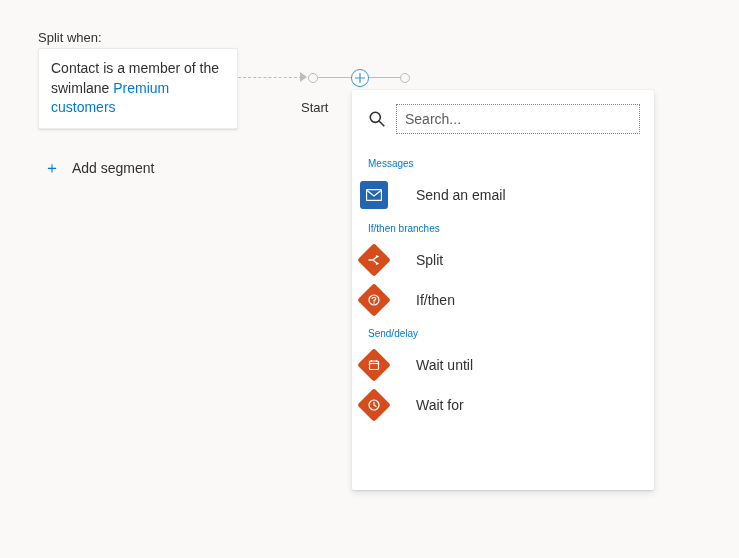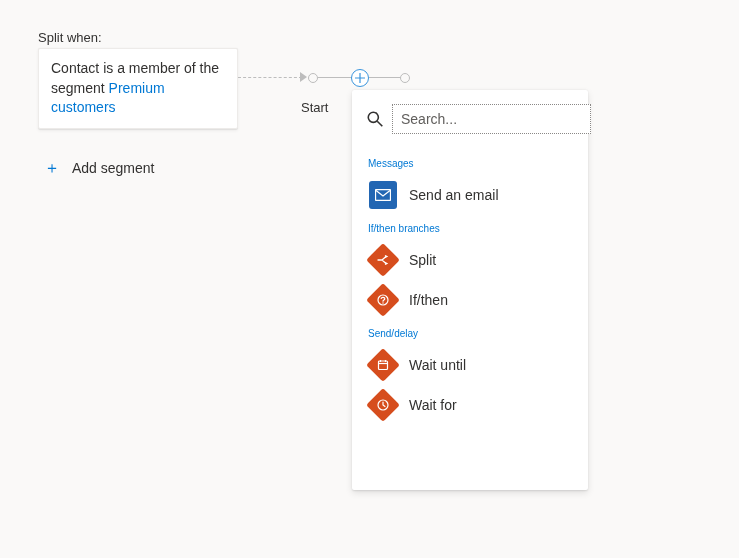--- a/index.html
+++ b/index.html
@@ -111,21 +111,21 @@
       color: #0078d4;
       font-size: 16px;
       font-weight: 400;
       line-height: 1;
     }
 
     .popup {
       position: absolute;
       top: 90px;
       left: 352px;
-      width: 236px;
+      width: 302px;
       height: 400px;
       background: #fff;
       border-radius: 2px;
       box-shadow: 0 3px 7px rgba(0,0,0,0.1), 0 0.6px 1.8px rgba(0,0,0,0.1);
       padding: 14px 0 8px 0;
       display: flex;
       flex-direction: column;
     }
     .search-row {
       display: flex;
@@ -160,22 +160,22 @@
     .popup-body::-webkit-scrollbar-thumb { background: #c8c6c4; border-radius: 5px; }
 
     .group-heading {
       color: #0078d4;
       font-size: 10px;
       padding: 8px 16px 6px 16px;
     }
     .action-item {
       display: flex;
       align-items: center;
-      gap: 12px;
-      padding: 6px 17px;
+      gap: 28px;
+      padding: 6px 8px;
       cursor: pointer;
     }
     .action-icon {
       width: 28px;
       height: 28px;
       display: flex;
       align-items: center;
       justify-content: center;
       flex-shrink: 0;
     }
@@ -200,21 +200,21 @@
     }
     .diamond-icon > * { transform: rotate(-45deg); }
     .action-label { font-size: 14px; color: #323130; }
   </style>
 </head>
 <body>
 
 <div class="starts-when-label">Split when:</div>
 
 <div class="trigger-card">
-  <span>Contact is a member of the segment </span><span class="segment-link">Premium customers</span>
+  <span>Contact is a member of the swimlane </span><span class="segment-link">Premium customers</span>
 </div>
 
 <div class="connector">
   <div class="dash-line"></div>
   <div class="arrow-head"></div>
   <div class="node-circle node-start"></div>
   <div class="solid-seg-1"></div>
   <div class="plus-node">
     <svg viewBox="0 0 10 10">
         <path d="M5 0v10M0 5h10" stroke="#3a95dd" stroke-width="1.2"></path>

